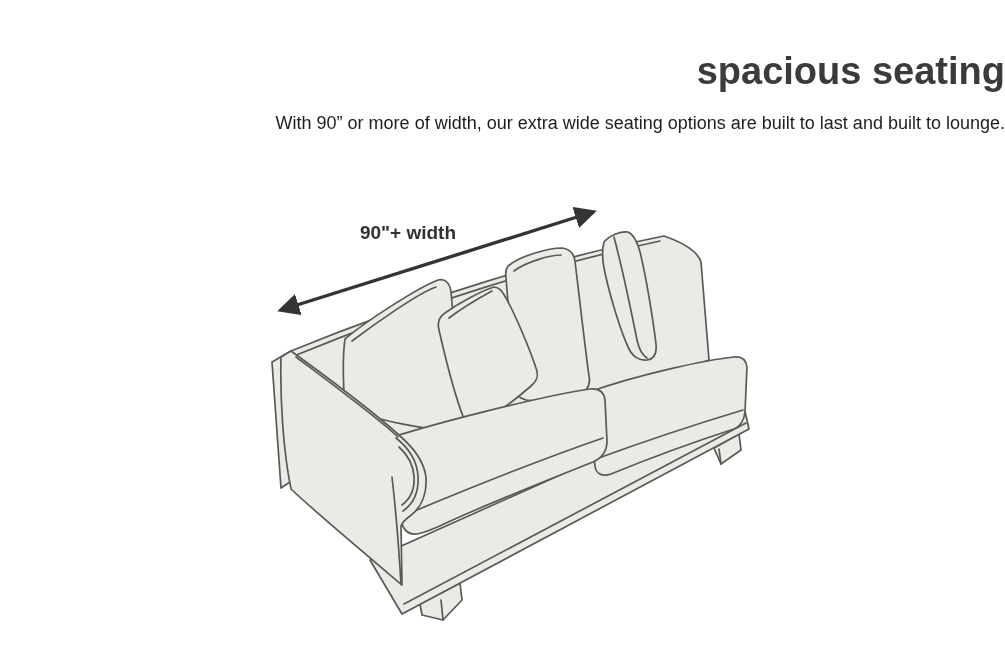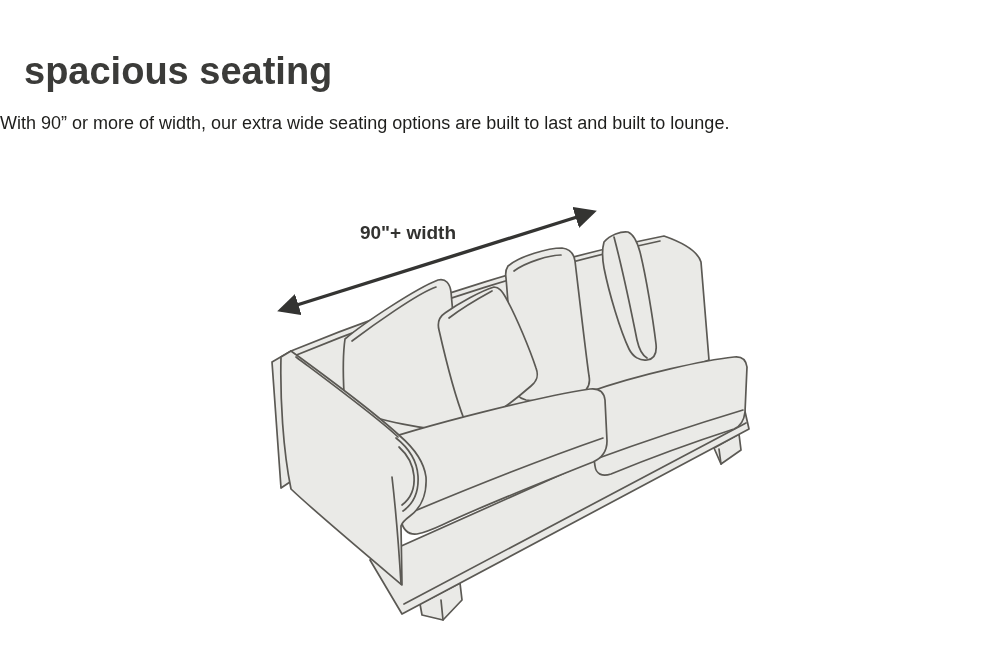--- a/index.html
+++ b/index.html
@@ -4,32 +4,32 @@
 <style>
   html,body{margin:0;padding:0;}
   body{
     width:1005px;height:671px;position:relative;overflow:hidden;
     background:#ffffff;
     font-family:"Liberation Sans", sans-serif;
   }
   .stage{position:absolute;inset:0;}
   .page-title{
     margin:50px 0 0 0;
-    text-align:left;
+    text-align:right;
     font-size:38px;
     line-height:42px;
     font-weight:bold;
     letter-spacing:0px;
     color:#3b3b39;
     padding-left:24px;
   }
   .desc-wrap{margin-top:18px;}
   .desc{
     margin:0;
-    text-align:left;
+    text-align:right;
     font-size:18px;
     line-height:26px;
     color:#1e1e1c;
   }
   svg.scene{position:absolute;left:0;top:0;display:block;}
   .dim-label{
     font-family:"Liberation Sans", sans-serif;
     font-size:19px;
     font-weight:bold;
     fill:#323230;

